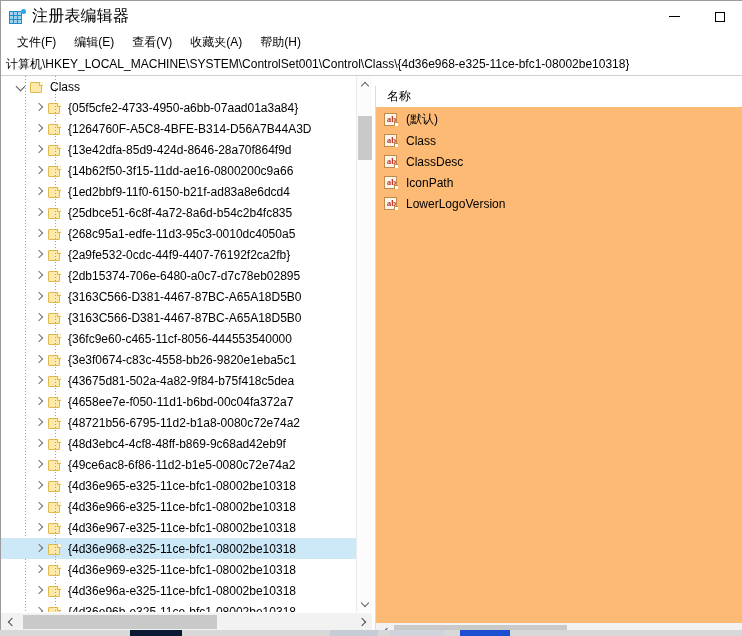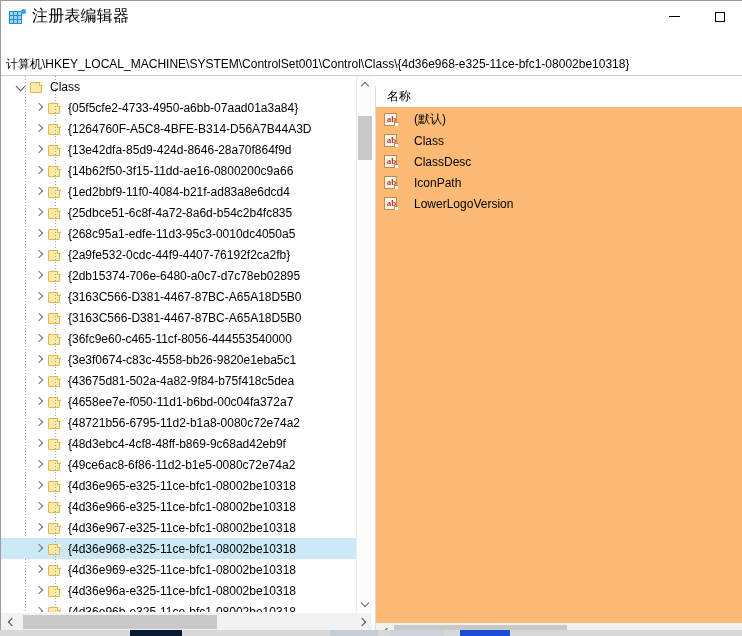--- a/index.html
+++ b/index.html
@@ -203,21 +203,21 @@
     height: 21px;
     display: flex; align-items: center;
     padding-left: 8px;
     font-size: 12px; color: #000;
     white-space: nowrap;
   }
   .ab-icon {
     flex: 0 0 auto;
     width: 15px; height: 14px;
     position: relative;
-    margin-right: 15px;
+    margin-right: 7px;
   }
   .ab-icon .sheet {
     position: absolute; left: 0; top: 0;
     width: 13px; height: 13px;
     background: #fdf6ec;
     border: 1px solid #c08a4a;
   }
   .ab-icon .txt {
     position: absolute; left: 1px; top: 0px;
     width: 13px; height: 13px;
@@ -320,20 +320,27 @@
     <div class="win-buttons">
       <div class="win-btn">
         <span class="min-glyph"></span>
       </div>
       <div class="win-btn">
         <span class="max-glyph"></span>
       </div>
     </div>
   </div>
 
+  <div class="menubar">
+    <div class="menu-item">文件(F)</div>
+    <div class="menu-item">编辑(E)</div>
+    <div class="menu-item">查看(V)</div>
+    <div class="menu-item">收藏夹(A)</div>
+    <div class="menu-item">帮助(H)</div>
+  </div>
 
   <div class="addressbar">
     <div class="address-text">计算机\HKEY_LOCAL_MACHINE\SYSTEM\ControlSet001\Control\Class\{4d36e968-e325-11ce-bfc1-08002be10318}</div>
   </div>
 
   <div class="panes">
 
     <div class="tree-pane">
       <div class="tree-viewport">
         <div class="dotline"></div>
@@ -383,21 +390,21 @@
               </span>
               <span class="tree-label">{14b62f50-3f15-11dd-ae16-0800200c9a66</span>
             </div>
             <div class="tree-row">
               <div class="indent-2"></div>
               <span class="chev right"></span>
               <span class="folder">
                 <span class="body"></span>
                 <span class="fold"></span>
               </span>
-              <span class="tree-label">{1ed2bbf9-11f0-4084-b21f-ad83a8e6dcd4</span>
+              <span class="tree-label">{1ed2bbf9-11f0-6150-b21f-ad83a8e6dcd4</span>
             </div>
             <div class="tree-row">
               <div class="indent-2"></div>
               <span class="chev right"></span>
               <span class="folder">
                 <span class="body"></span>
                 <span class="fold"></span>
               </span>
               <span class="tree-label">{25dbce51-6c8f-4a72-8a6d-b54c2b4fc835</span>
             </div>

